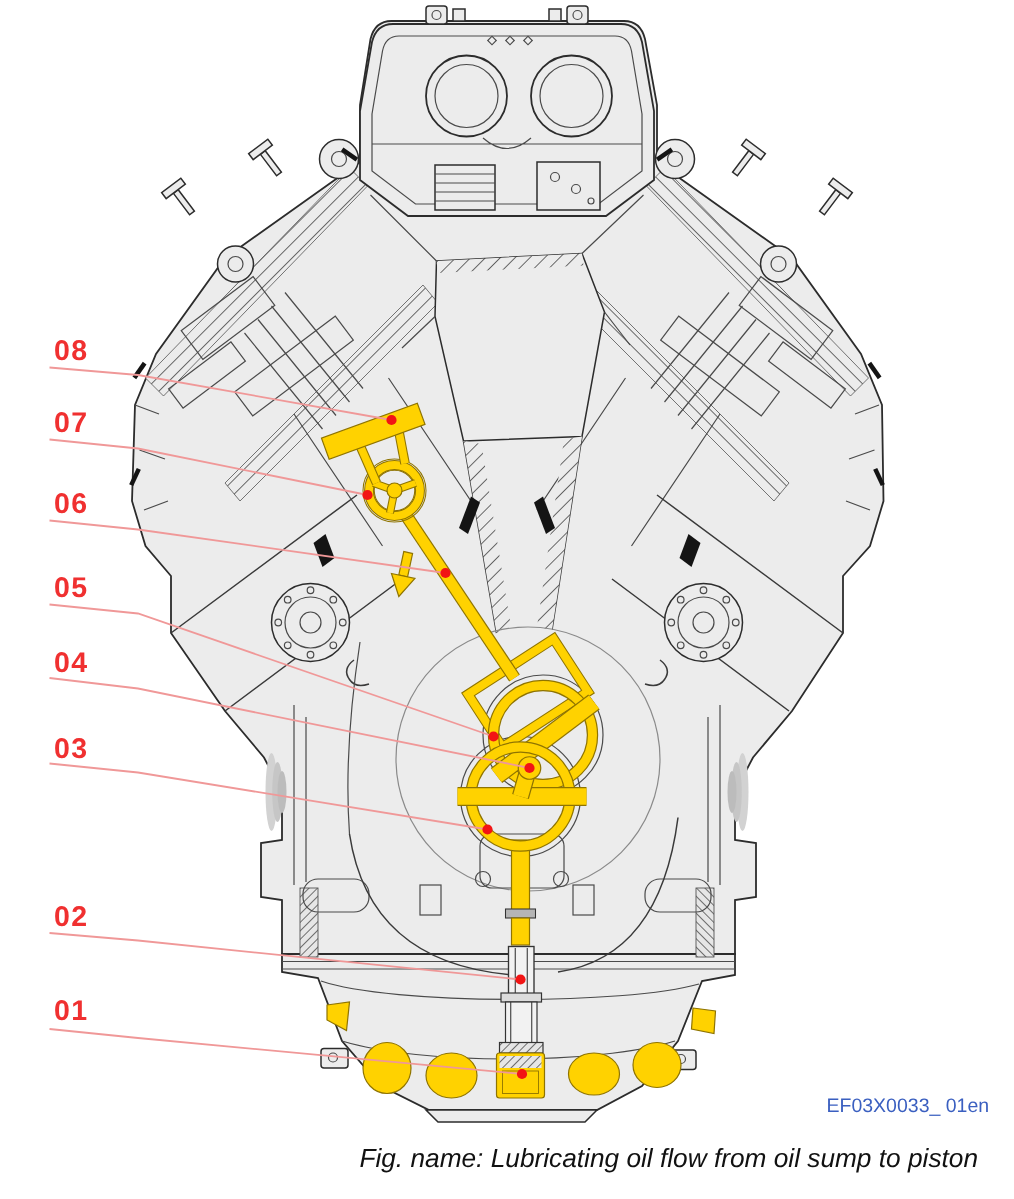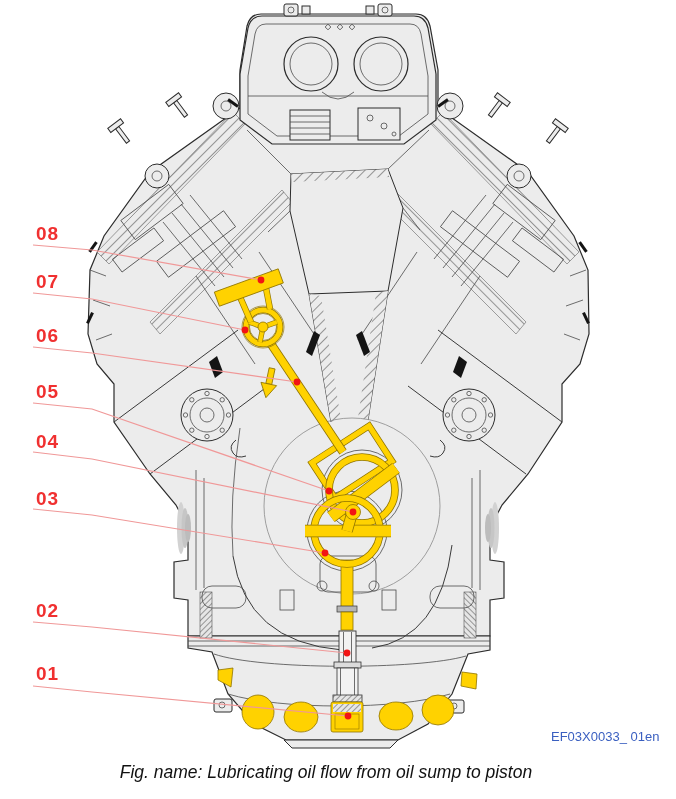--- a/index.html
+++ b/index.html
@@ -15,21 +15,21 @@
   .blk{fill:#141414;stroke:none;}
   .yl {fill:var(--highlight-yellow,#ffd200);stroke:var(--highlight-edge,#8f7400);stroke-width:.8;}
   .yun{stroke:var(--highlight-edge,#8f7400);fill:none;}
   .yov{stroke:var(--highlight-yellow,#ffd200);fill:none;}
   .callout-line {stroke:var(--leader-line-red,#f09898);stroke-width:1.2;fill:none;}
   .callout-dot  {fill:var(--dot-red,#f21414);}
   .callout-label{fill:var(--label-red,#f03030);font-size:19px;font-weight:bold;
                  letter-spacing:1px;font-family:"Liberation Sans",sans-serif;}
   .figure-id{position:absolute;left:551px;top:729px;font-size:13px;
              color:var(--figure-id-blue,#3a5fc0);white-space:pre;}
-  .caption{position:absolute;left:0;top:762px;width:676px;text-align:center;
+  .caption{position:absolute;left:0;top:762px;width:676px;text-align:right;
            font-style:italic;font-size:17.5px;color:#111;padding-right:24px;box-sizing:border-box;}
 </style>
 </head>
 <body>
 
 <div class="page">
 
 <svg width="676" height="799" viewBox="0 0 676 799">
   <defs>
     <pattern id="h1" patternUnits="userSpaceOnUse" width="7" height="7" patternTransform="rotate(45)">

